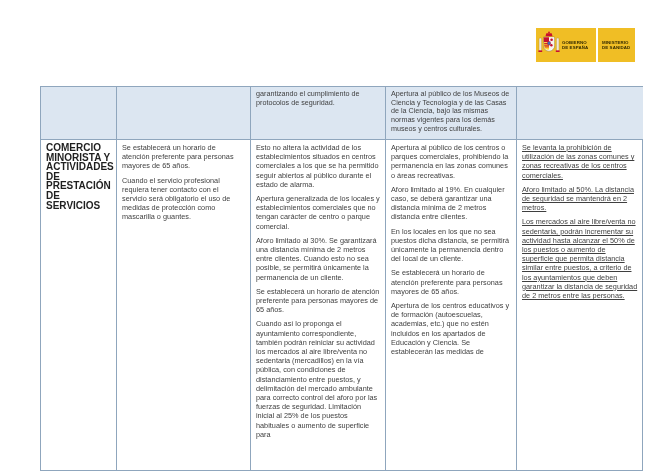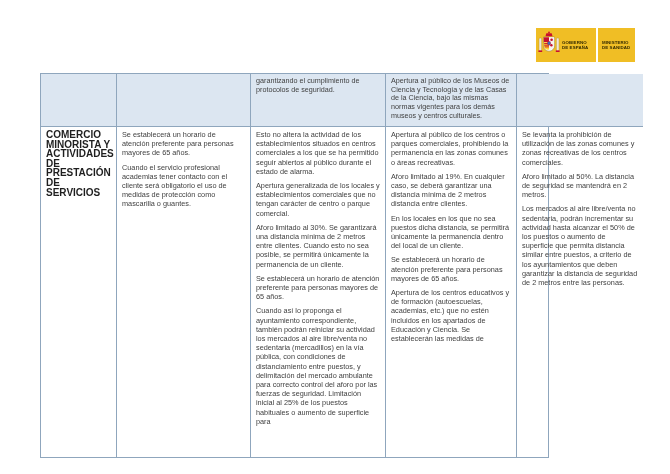--- a/index.html
+++ b/index.html
@@ -10,33 +10,33 @@
 
   
   .logo { position:absolute; left:536px; top:28px; width:99px; height:34px; display:flex; }
   .logo-left { width:60px; background:var(--logo-yellow,#F0BE25); display:flex; align-items:center; padding:2px 1px 2px 2px; gap:2px; box-sizing:border-box; }
   .logo-divider { width:2px; background:#ffffff; }
   .logo-right { flex:1; background:var(--logo-yellow,#F0BE25); display:flex; align-items:center; padding-left:4px; box-sizing:border-box; }
   .logo-text { display:flex; flex-direction:column; font-size:4.4px; line-height:5.2px; font-weight:bold; color:#332a00; letter-spacing:0.1px; }
 
   
   .doc-table {
-    position:absolute; left:40px; top:73px; width:509px; height:385px;
+    position:absolute; left:40px; top:86px; width:603px; height:385px;
     box-sizing:border-box; border:1px solid var(--border-color,#8FA6BD);
     display:grid;
     grid-template-columns:76px 134px 135px 131px 126px;
     grid-template-rows:53px 330px;
   }
   .cell {
     box-sizing:border-box; overflow:hidden;
     padding:3px 5px; font-size:7.3px; line-height:9.2px;
     color:var(--text-color,#3f3f3f);
     border-right:1px solid var(--border-color,#8FA6BD);
   }
-  .cell.last-col { border-right:none; }
+  .cell.last-col { border-right:none;text-decoration:underline; }
   .hcell {
     background:var(--header-fill,#DCE6F1);
     border-bottom:1px solid var(--border-color,#8FA6BD);
     font-size:7.2px; line-height:8.7px;
   }
   .cell p { margin:0 0 5px 0; }
   .cell p:last-child { margin-bottom:0; }
   .category { font-weight:bold; color:#1f1f1f; font-size:10px; line-height:9.6px; }
 </style>
 </head>
@@ -86,21 +86,21 @@
     </div>
     <div class="cell hcell">
       <p>Apertura al público de los Museos de Ciencia y Tecnología y de las Casas de la Ciencia, bajo las mismas normas vigentes para los demás museos y centros culturales.</p>
     </div>
     <div class="cell hcell last-col"></div>
 
     <div class="cell category">COMERCIO MINORISTA Y ACTIVIDADES DE PRESTACIÓN DE SERVICIOS</div>
 
     <div class="cell">
       <p>Se establecerá un horario de atención preferente para personas mayores de 65 años.</p>
-      <p>Cuando el servicio profesional academias tener contacto con el cliente será obligatorio el uso de medidas de protección como mascarilla o guantes.</p>
+      <p>Cuando el servicio profesional requiera tener contacto con el servicio será obligatorio el uso de medidas de protección como mascarilla o guantes.</p>
     </div>
 
     <div class="cell">
       <p>Esto no altera la actividad de los establecimientos situados en centros comerciales a los que se ha permitido seguir abiertos al público durante el estado de alarma.</p>
       <p>Apertura generalizada de los locales y establecimientos comerciales que no tengan carácter de centro o parque comercial.</p>
       <p>Aforo limitado al 30%. Se garantizará una distancia mínima de 2 metros entre clientes. Cuando esto no sea posible, se permitirá únicamente la permanencia de un cliente.</p>
       <p>Se establecerá un horario de atención preferente para personas mayores de 65 años.</p>
       <p>Cuando así lo proponga el ayuntamiento correspondiente, también podrán reiniciar su actividad los mercados al aire libre/venta no sedentaria (mercadillos) en la vía pública, con condiciones de distanciamiento entre puestos, y delimitación del mercado ambulante para correcto control del aforo por las fuerzas de seguridad. Limitación inicial al 25% de los puestos habituales o aumento de superficie para</p>
     </div>
 

